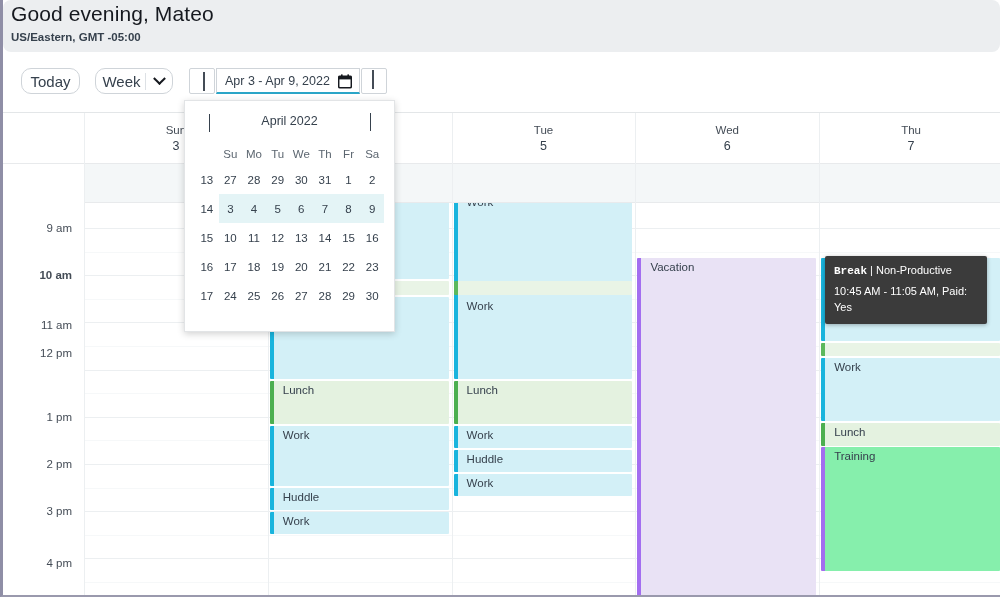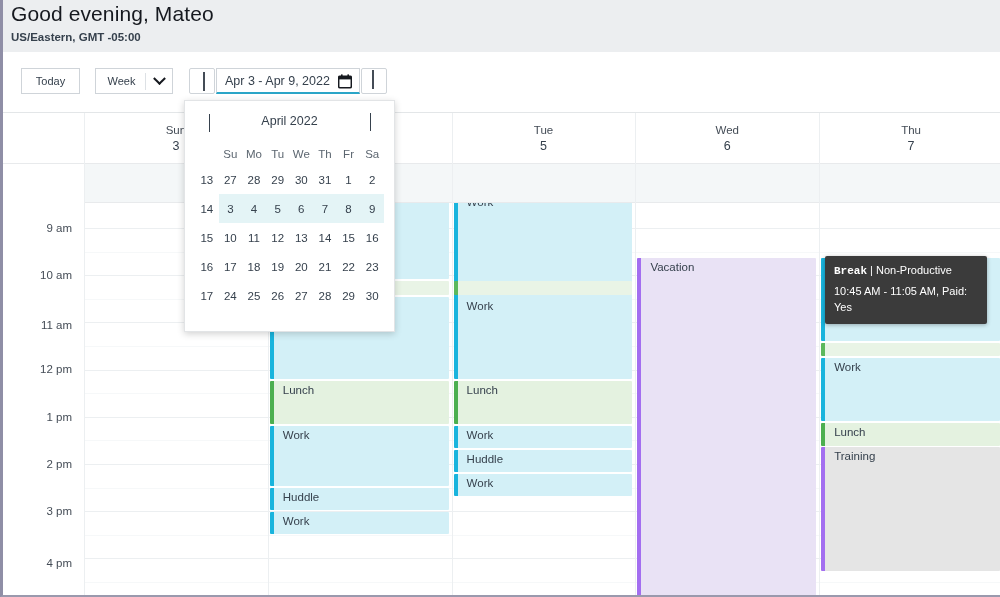--- a/index.html
+++ b/index.html
@@ -15,42 +15,43 @@
     border-left: 3px solid #8f8ea6;
     border-bottom: 2px solid #9a99ad;
     background: #fff;
     overflow: hidden;
   }
 
   
   .greeting-band {
     position: absolute; left: 0; top: 0; right: 0; height: 52px;
     background: #eceef0;
+    border-radius: 8px;
   }
   .greeting-title {
     position: absolute; left: 8px; top: 2px;
     font-size: 21px; color: #16191f; font-weight: 400;
     letter-spacing: .1px;
   }
   .greeting-sub {
     position: absolute; left: 8px; top: 31px;
     font-size: 11.5px; color: #36414d; font-weight: 700;
   }
 
   
   .toolbar {
     position: absolute; left: 0; top: 56px; right: 0; height: 57px;
     background: #fff;
     border-bottom: 1px solid #e3e6e8;
   }
   .btn {
     position: absolute; top: 12px; height: 26px;
-    background: #fff; border: 1px solid #cfd4d9; border-radius: 0;
+    background: #fff; border: 1px solid #cfd4d9; border-radius: 10px;
     display: flex; align-items: center; justify-content: center;
-    font-size: 11px; color: #36414d; cursor: pointer;
+    font-size: 15px; color: #36414d; cursor: pointer;
     user-select: none;
   }
   .btn-today { left: 18px; width: 59px; }
   .btn-week  { left: 92px; width: 78px; padding: 0; justify-content: flex-start; }
   .btn-week .wk-label { flex: 1; text-align: center; padding-left: 2px; }
   .btn-week .wk-div { width: 1px; height: 17px; background: #dde1e5; }
   .btn-week .wk-caret { width: 26px; display: flex; align-items: center; justify-content: center; }
 
   .nav-group { position: absolute; left: 186px; top: 12px; height: 26px; display: flex; }
   .nav-arrow {
@@ -112,21 +113,21 @@
   
   .ev {
     position: absolute; border-radius: 1px; overflow: hidden;
     font-size: 11.5px; color: #36414d; cursor: pointer;
   }
   .ev .lbl { padding: 3px 0 0 9px; white-space: nowrap; }
   .ev-work     { background: #d3f0f7; border-left: 4px solid #19b4dd; }
   .ev-lunch    { background: #e4f2e0; border-left: 4px solid #4caf50; }
   .ev-break    { background: #e9f4e6; border-left: 4px solid #5cb85c; }
   .ev-vacation { background: #e9e2f5; border-left: 4px solid #a36ef0; }
-  .ev-training { background: #e5e5e5; border-left: 4px solid #a36ef0; }
+  .ev-training { background: #86efac; border-left: 4px solid #a36ef0; }
 
   
   .dp {
     position: absolute; left: 181px; top: 100px; width: 211px; height: 232px;
     background: #fff; border: 1px solid #e2e4e6;
     box-shadow: 0 2px 7px rgba(0,0,0,.18);
     z-index: 40;
   }
   .dp-head { position: relative; height: 42px; }
   .dp-title {
@@ -226,23 +227,23 @@
           <div>Thu</div>
           <div class="dnum">7</div>
         </div>
       </div>
     <div class="allday">
       <div class="gutter-top"></div>
     </div>
     <div class="body">
       <div class="timecol">
           <div class="tlabel" style="top: 25px;">9 am</div>
-          <div class="tlabel" style="top: 72.2px;">10 am</div>
+          <div class="tlabel" style="top: 72.2px; font-weight: bold;">10 am</div>
           <div class="tlabel" style="top: 122px;">11 am</div>
-          <div class="tlabel" style="top: 166px;">12 pm</div>
+          <div class="tlabel" style="top: 150px;">12 pm</div>
           <div class="tlabel" style="top: 213.8px;">1 pm</div>
           <div class="tlabel" style="top: 261px;">2 pm</div>
           <div class="tlabel" style="top: 308.2px;">3 pm</div>
           <div class="tlabel" style="top: 360px;">4 pm</div>
         </div>
     <div class="hline" style="top: 25px;"></div>
         <div class="hline" style="top: 48.6px; background: rgb(246, 248, 249);"></div>
         <div class="hline" style="top: 72.2px;"></div>
         <div class="hline" style="top: 95.8px; background: rgb(246, 248, 249);"></div>
         <div class="hline" style="top: 119.4px;"></div>

